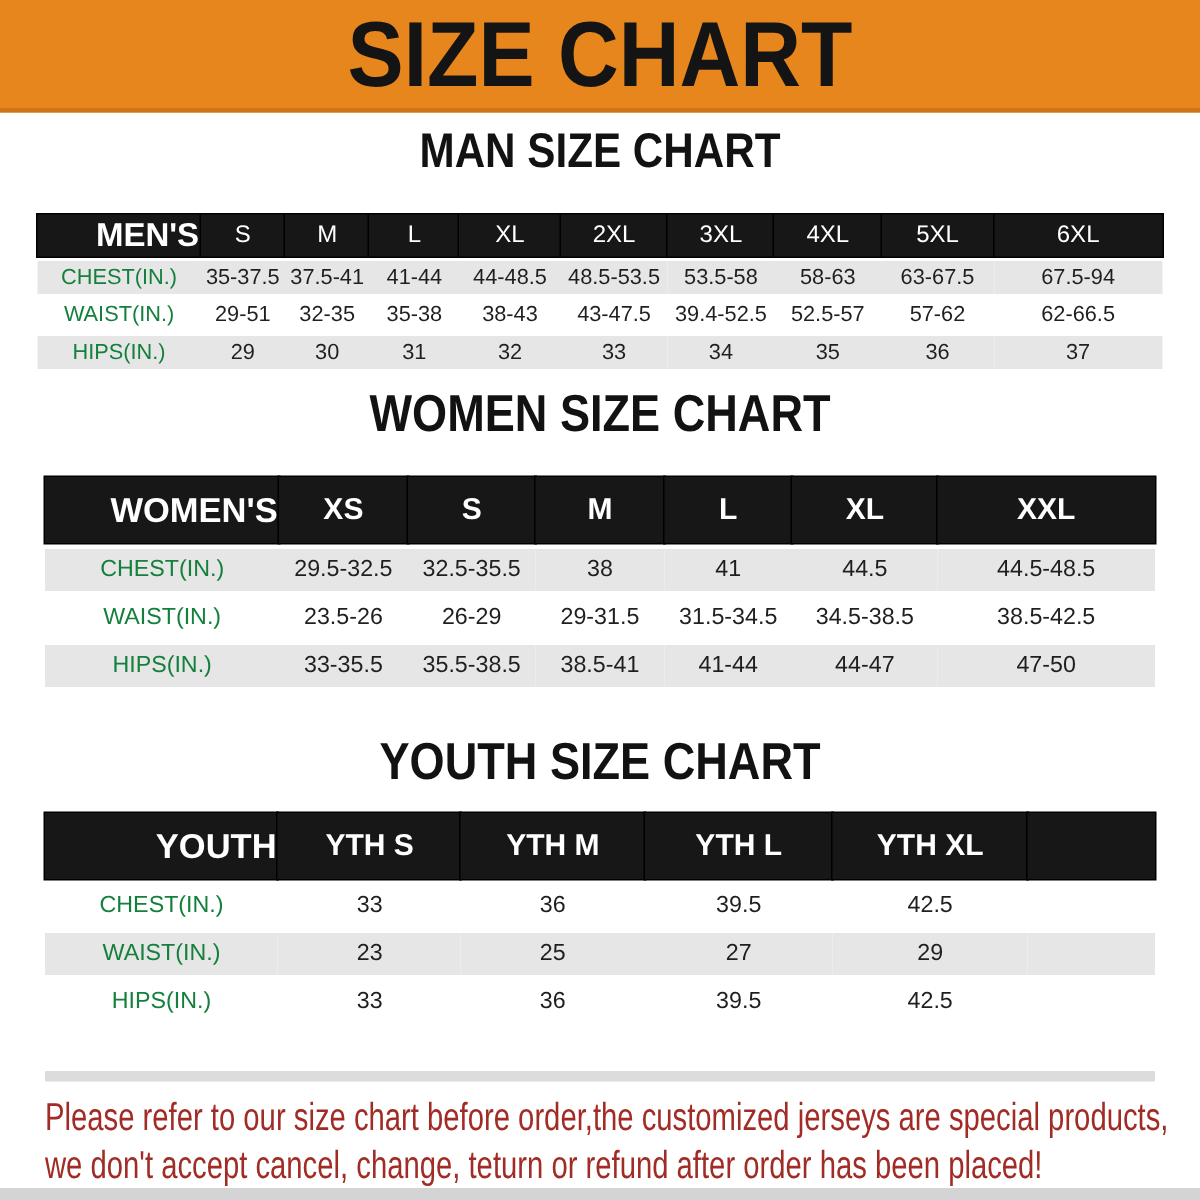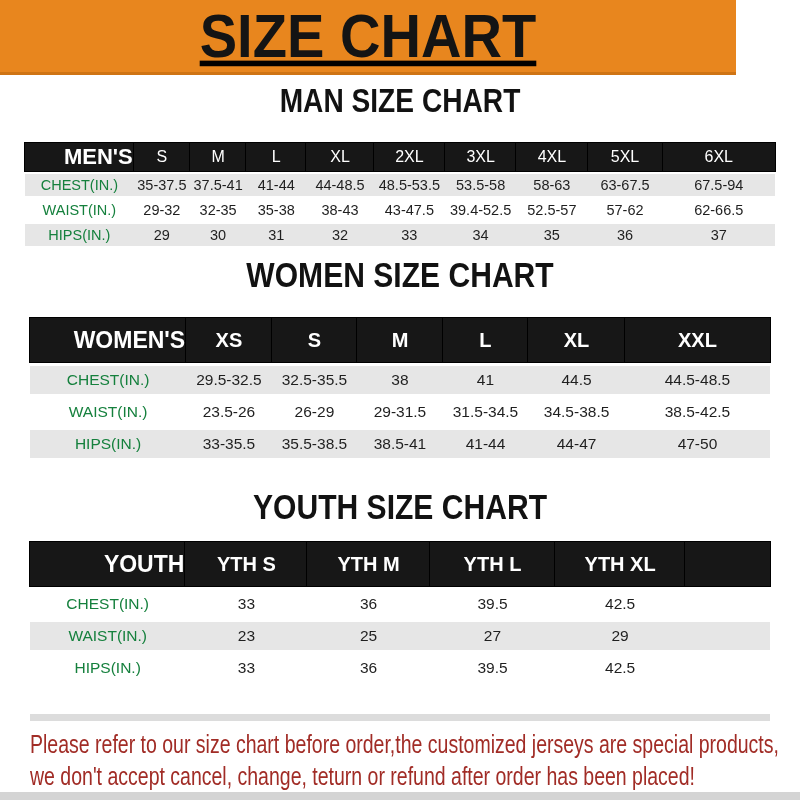--- a/index.html
+++ b/index.html
@@ -2,24 +2,24 @@
 <html><head>
 <meta charset="utf-8">
 <style>
   html,body{margin:0;padding:0;}
   body{
     width:800px;height:800px;position:relative;overflow:hidden;
     background:#ffffff;font-family:"Liberation Sans",sans-serif;
   }
   
   .banner{
-    position:absolute;top:0;left:0;width:736px;height:72px;
+    position:absolute;top:0;left:0;width:800px;height:72px;
     background:var(--orange,#E8861E);
     border-bottom:3px solid #cf7414;
-    display:flex;align-items:center;justify-content:center;text-decoration:underline;
+    display:flex;align-items:center;justify-content:center;
   }
   .banner-title{
     font-size:55px;font-weight:bold;color:#141414;letter-spacing:0px;
     transform:scale(1.02,1.12);margin:0;white-space:nowrap;
   }
   
   .sec-title{
     position:absolute;left:0;width:800px;text-align:center;
     font-size:31px;font-weight:bold;color:#121212;margin:0;
     transform:scale(0.97,1.12);white-space:nowrap;
@@ -119,21 +119,21 @@
         <td>41-44</td>
         <td>44-48.5</td>
         <td>48.5-53.5</td>
         <td>53.5-58</td>
         <td>58-63</td>
         <td>63-67.5</td>
         <td>67.5-94</td>
       </tr>
       <tr class="row-plain">
         <td class="row-label">WAIST(IN.)</td>
-        <td>29-32</td>
+        <td>29-51</td>
         <td>32-35</td>
         <td>35-38</td>
         <td>38-43</td>
         <td>43-47.5</td>
         <td>39.4-52.5</td>
         <td>52.5-57</td>
         <td>57-62</td>
         <td>62-66.5</td>
       </tr>
       <tr class="row-shaded">

